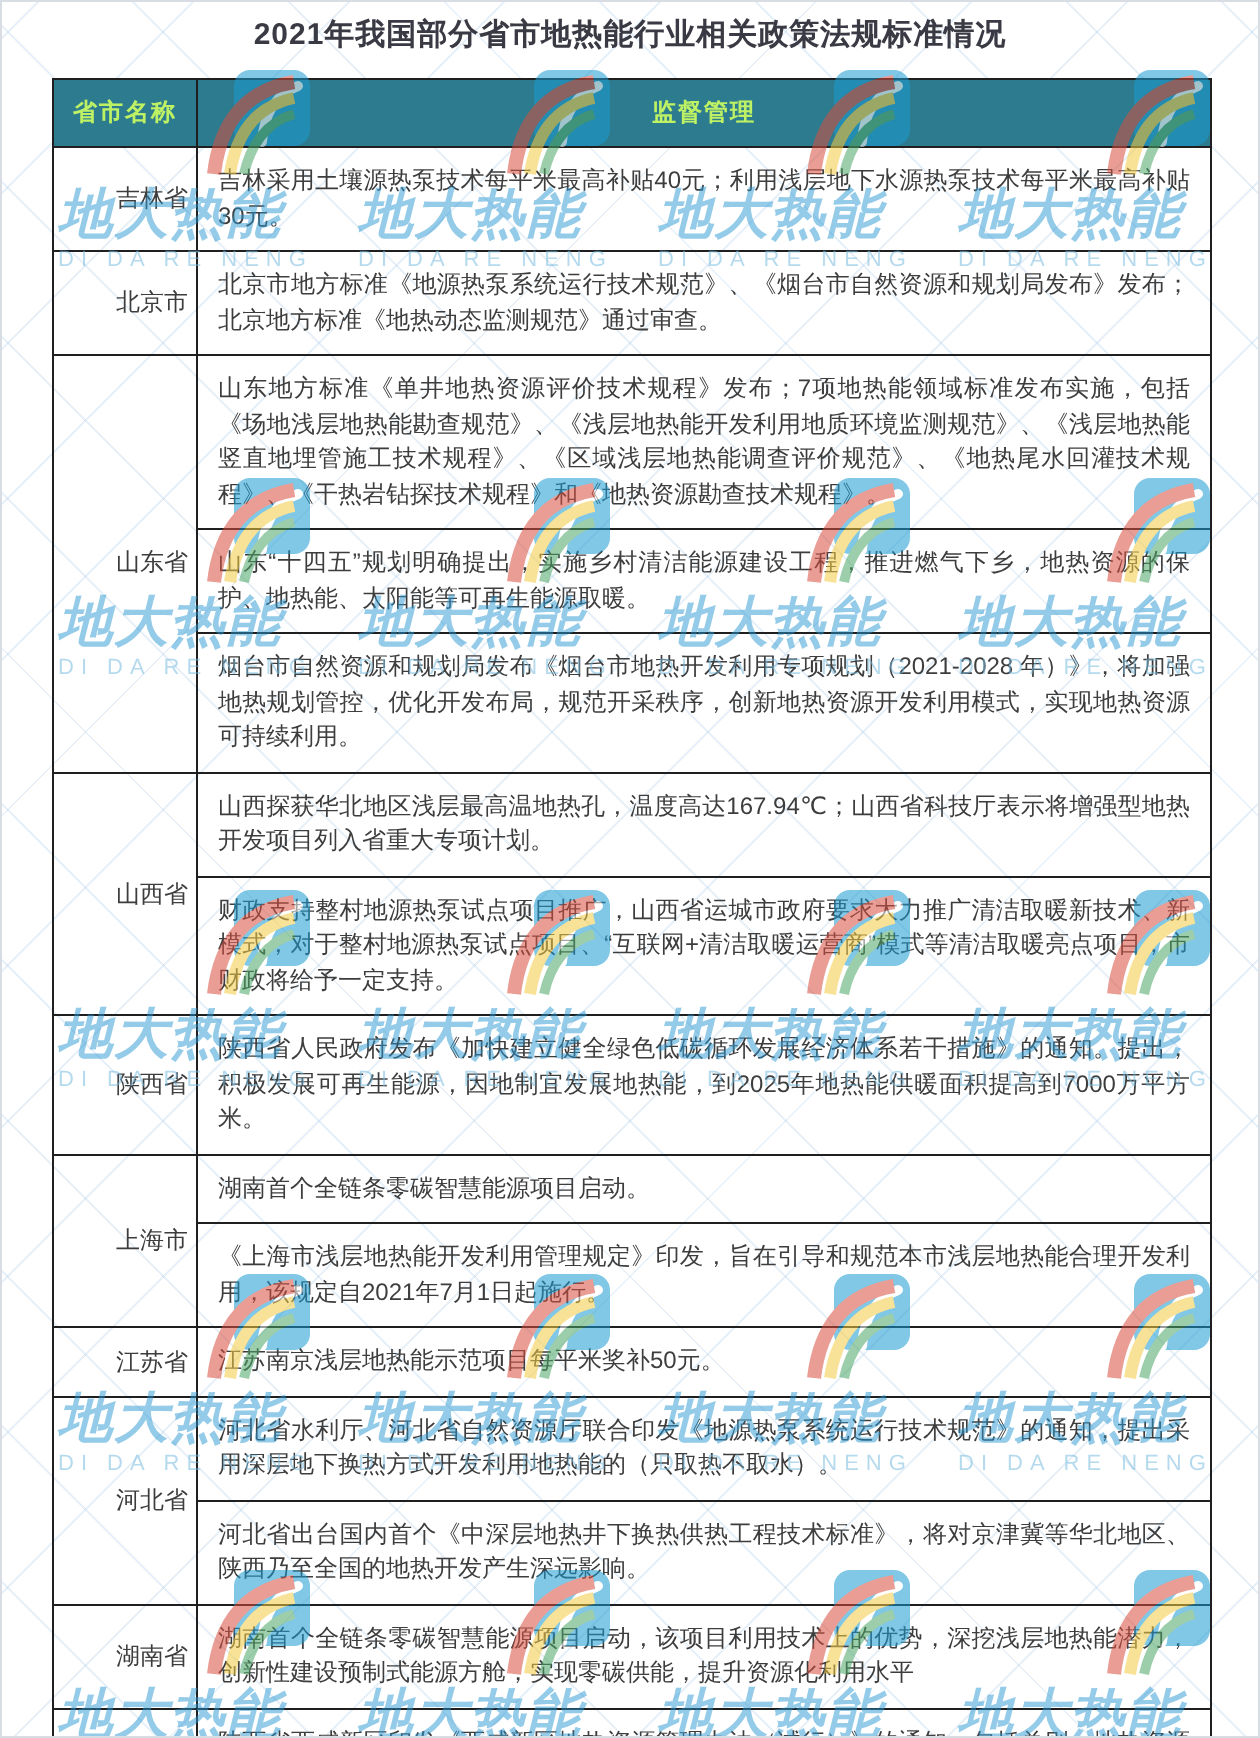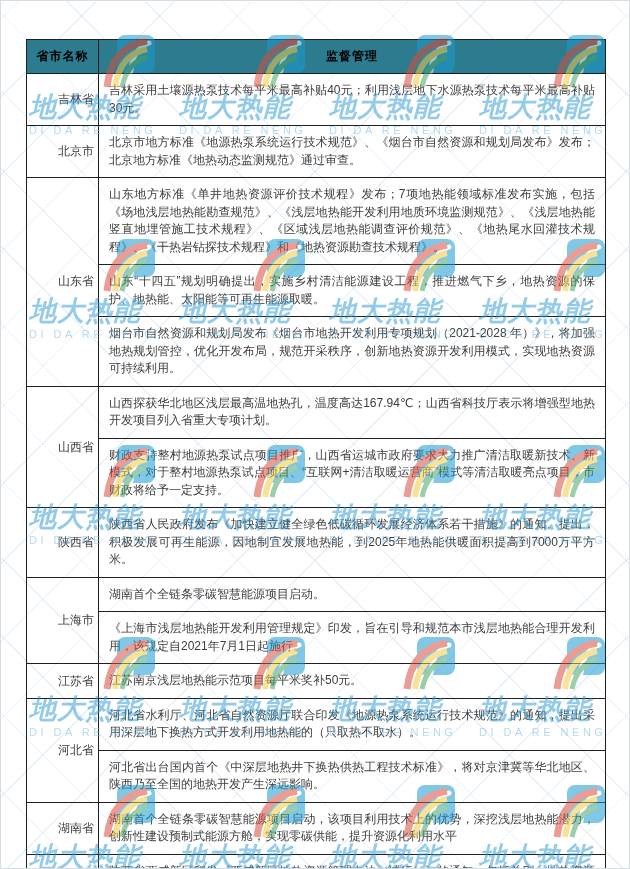--- a/index.html
+++ b/index.html
@@ -30,21 +30,21 @@
     table-layout:fixed;
   }
   table.policy th, table.policy td{
     border:1px solid #1f1f1f;
     font-size:12px;
     color:#3d3d3d;
     vertical-align:middle;
   }
   table.policy th{
     background:#2d7b8f;
-    color:#000000;
+    color:#bef264;
     font-weight:bold;
     height:29px;
     padding:2px 4px;
     letter-spacing:1px;
   }
   col.c-prov{width:72px;}
   td.prov{
     text-align:right;
     padding:4px 4px;
     line-height:1.4;
@@ -82,20 +82,21 @@
     letter-spacing:3.5px;
     margin-top:-1px;
     white-space:nowrap;
   }
 </style>
 </head>
 <body>
 
 <div class="page">
 
+  <div class="page-title">2021年我国部分省市地热能行业相关政策法规标准情况</div>
 
   <table class="policy">
     <colgroup>
         <col class="c-prov">
         <col>
       </colgroup>
     <thead>
       <tr>
         <th>省市名称</th>
         <th>监督管理</th>

